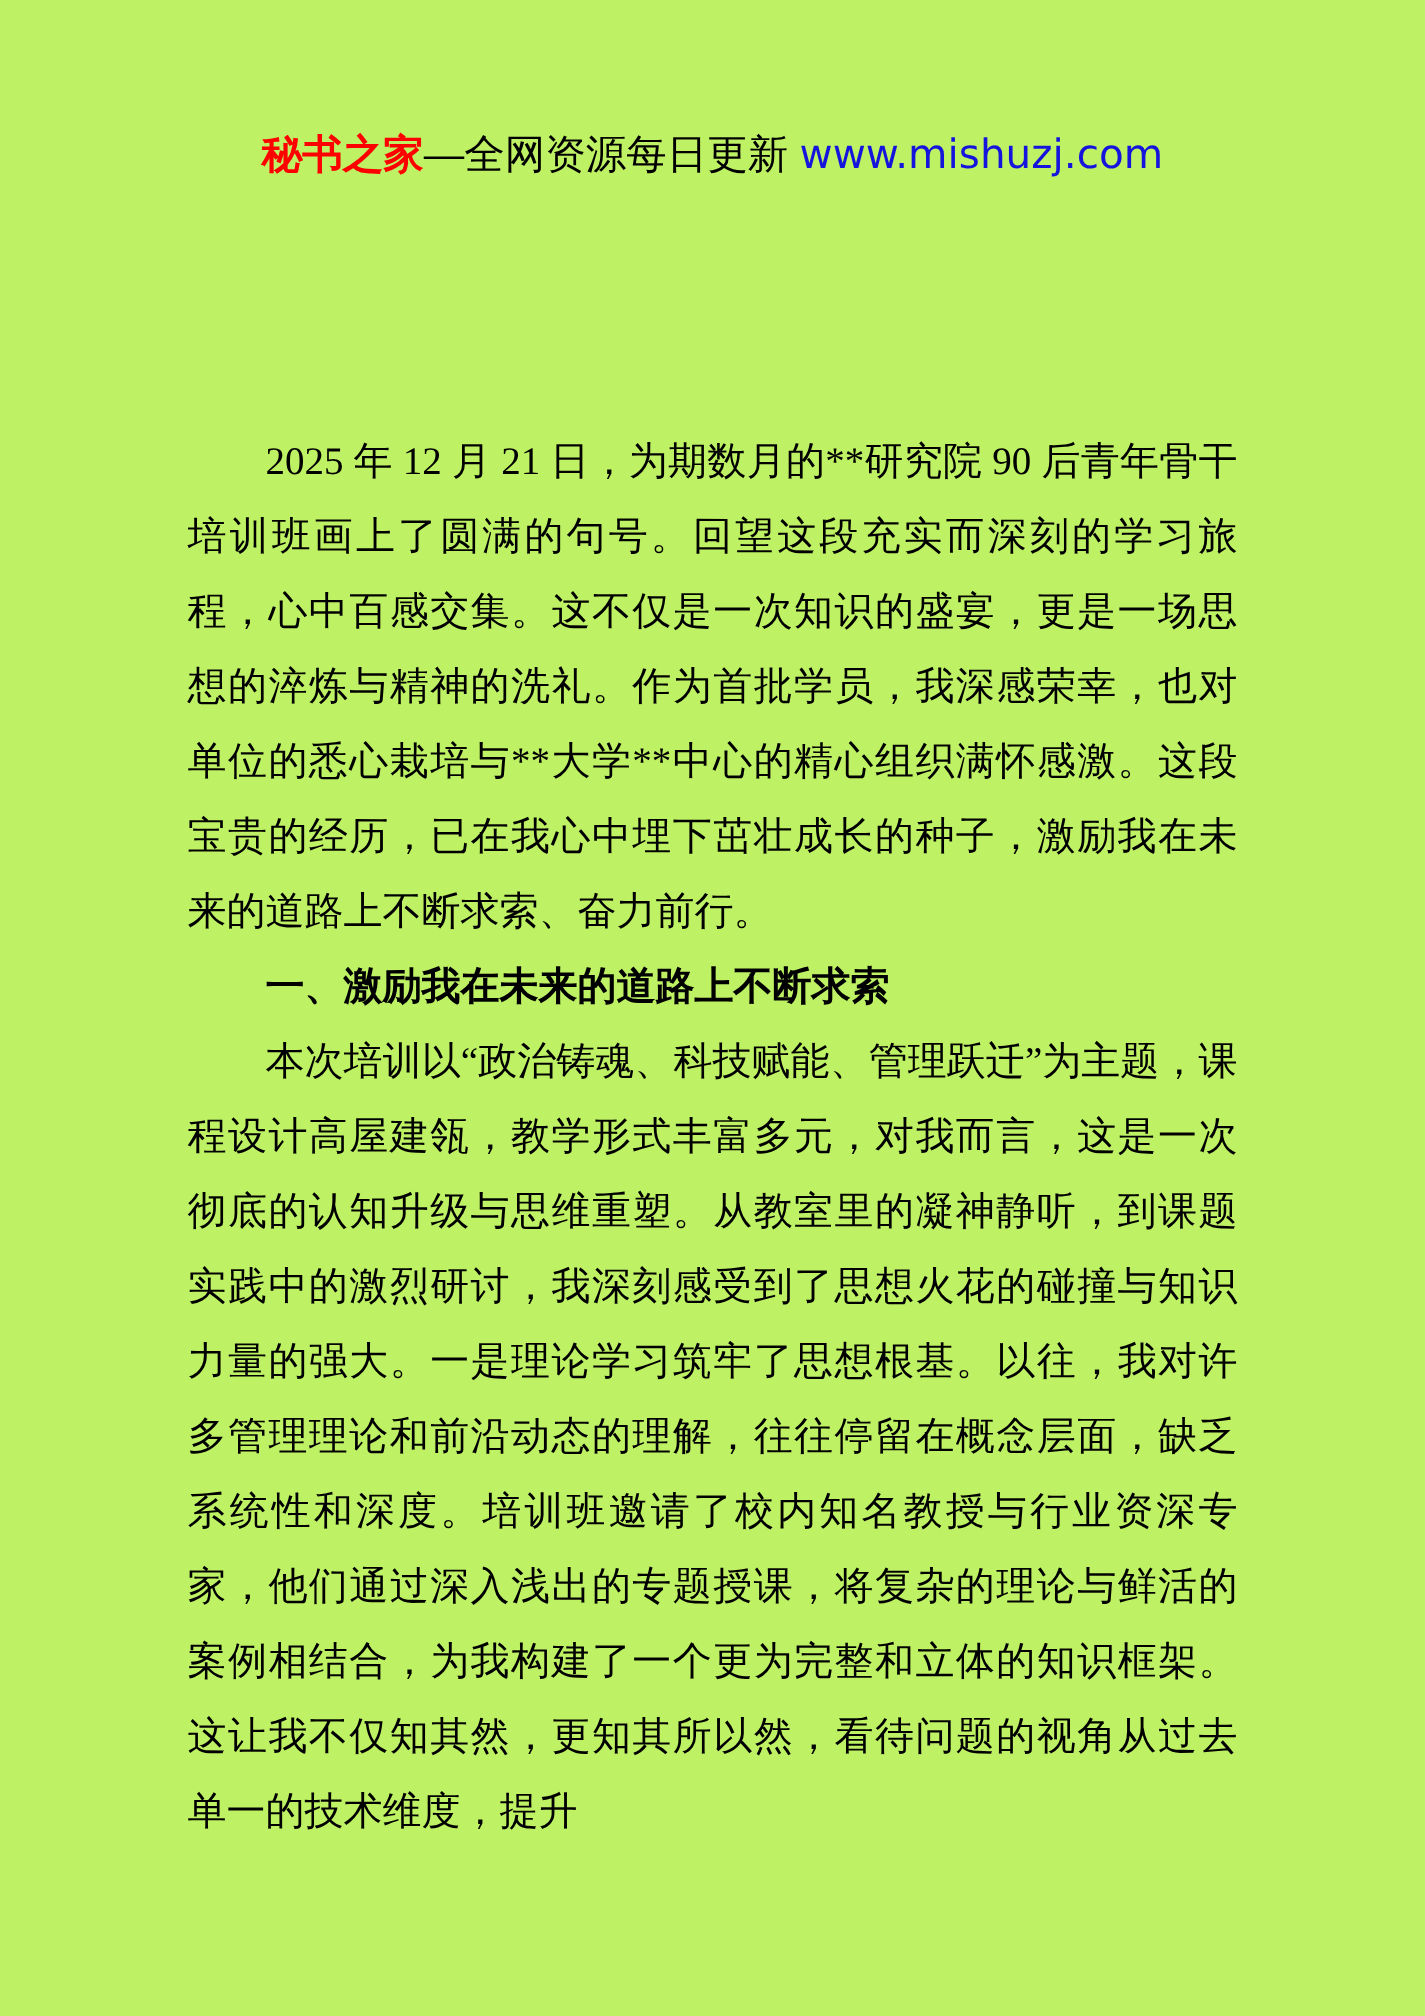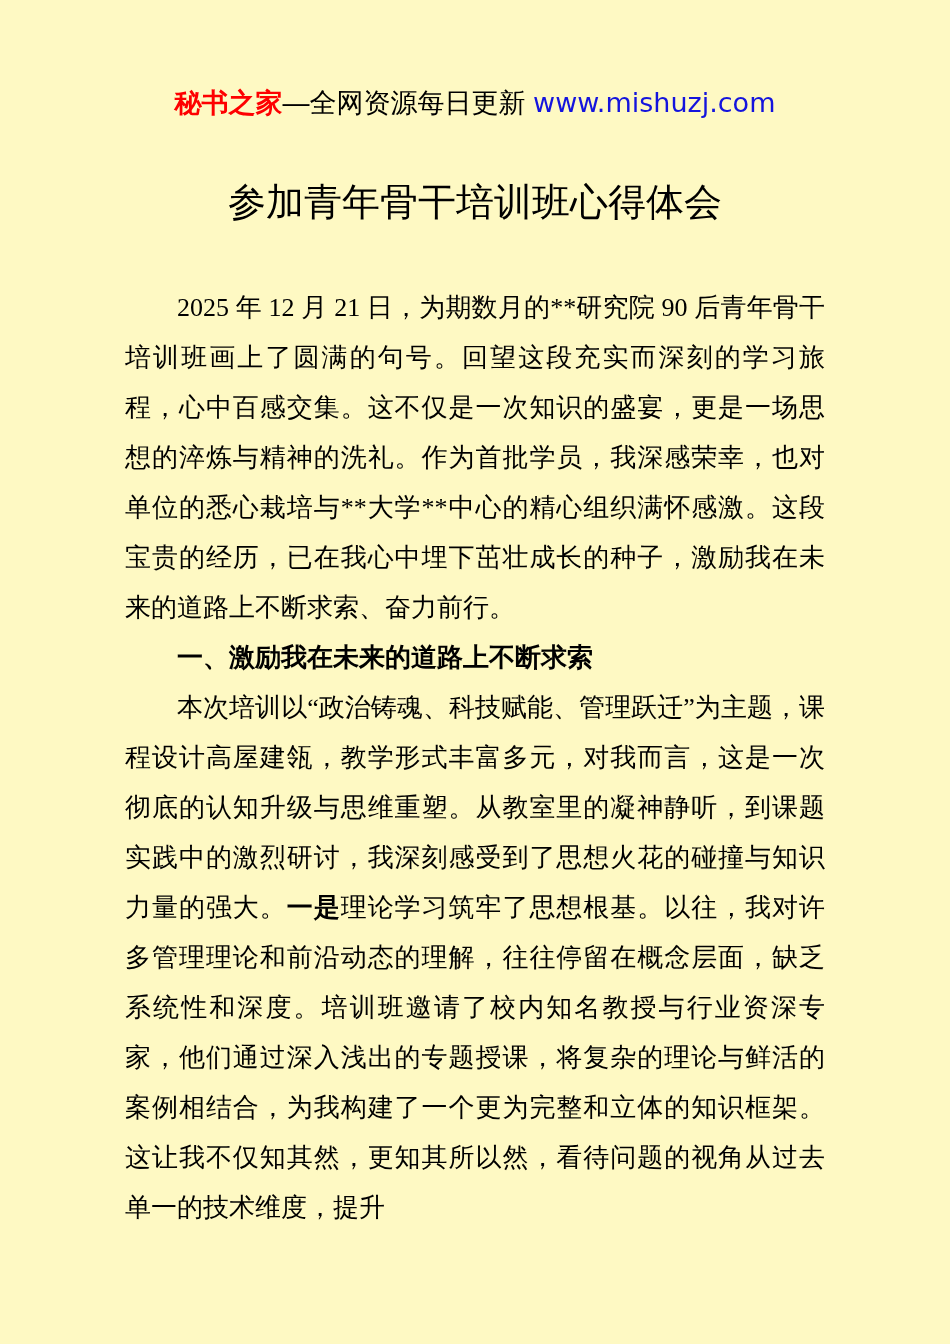--- a/index.html
+++ b/index.html
@@ -2,21 +2,21 @@
 <html lang="zh"><head>
 <meta charset="utf-8">
 <style>
   html,body { margin:0; padding:0; }
   body { background:#ffffff; }
   .page {
     position: relative;
     width: 950px;
     height: 1344px;
     margin: 0 auto;
-    background: #fef9c3;
+    background: #bef264;
     overflow: hidden;
     font-family: "Liberation Serif", serif;
     color: #000000;
   }
   .site-header {
     position: absolute;
     top: 86px;
     left: 0;
     width: 100%;
     text-align: center;
@@ -63,32 +63,31 @@
     color: #000000;
   }
   .doc-body p {
     margin: 0;
     padding: 0;
     text-indent: 2em;
   }
   .doc-body .section-heading {
     font-weight: bold;
   }
-  .doc-body b { font-weight: bold; }
+  .doc-body b { font-weight: normal; }
 </style>
 </head>
 <body>
 
 <div class="page">
 
   <div class="site-header">
     <span class="brand">秘书之家</span><span class="tagline">—全网资源每日更新 </span><span class="url">www.mishuzj.com</span>
   </div>
 
-  <div class="doc-title">参加青年骨干培训班心得体会</div>
 
   <div class="doc-body">
     <p>2025 年 12 月 21 日，为期数月的**研究院 90 后青年骨干培训班画上了圆满的句号。回望这段充实而深刻的学习旅程，心中百感交集。这不仅是一次知识的盛宴，更是一场思想的淬炼与精神的洗礼。作为首批学员，我深感荣幸，也对单位的悉心栽培与**大学**中心的精心组织满怀感激。这段宝贵的经历，已在我心中埋下茁壮成长的种子，激励我在未来的道路上不断求索、奋力前行。</p>
     <p class="section-heading">一、激励我在未来的道路上不断求索</p>
     <p><span>本次培训以“政治铸魂、科技赋能、管理跃迁”为主题，课程设计高屋建瓴，教学形式丰富多元，对我而言，这是一次彻底的认知升级与思维重塑。从教室里的凝神静听，到课题实践中的激烈研讨，我深刻感受到了思想火花的碰撞与知识力量的强大。</span><b>一是</b><span>理论学习筑牢了思想根基。以往，我对许多管理理论和前沿动态的理解，往往停留在概念层面，缺乏系统性和深度。培训班邀请了校内知名教授与行业资深专家，他们通过深入浅出的专题授课，将复杂的理论与鲜活的案例相结合，为我构建了一个更为完整和立体的知识框架。这让我不仅知其然，更知其所以然，看待问题的视角从过去单一的技术维度，提升</span></p>
   </div>
 
 </div>
 
 </body></html>

